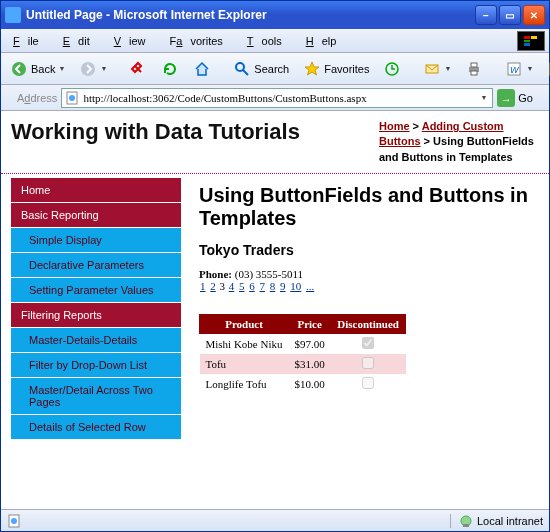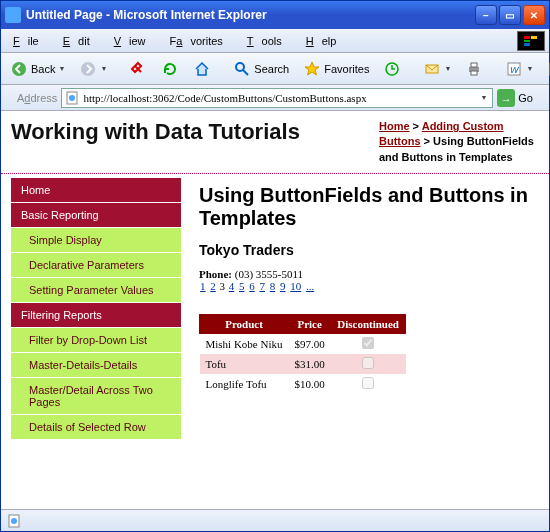--- a/index.html
+++ b/index.html
@@ -45,21 +45,21 @@
 .page-header h1 { font-family: "Trebuchet MS", Arial; font-size: 22px; font-weight: bold; color: #111; flex: 1; }
 .bcrumb { width: 160px; font-size: 11px; font-weight: bold; line-height: 1.4; }
 .bcrumb a { color: #8b0000; text-decoration: underline; }
 .bcrumb .cur { color: #000; }
 .hr-dots { border: none; border-top: 1px dotted #c06; margin: 4px 0; }
 
 .body-row { display: flex; padding: 0 0 0 10px; }
 .sidebar { width: 170px; }
 .navitem { padding: 6px 10px; border-bottom: 1px solid #fff; cursor: pointer; font-size: 11px; }
 .navhead { color: #fff; background: #a01030; font-weight: normal; }
-.navsub { background: #bef264; color: #5a0015; }
+.navsub { background: #0ea5e9; color: #5a0015; }
 .navsub { padding-left: 18px; }
 
 .main { flex: 1; padding: 6px 10px 0 18px; }
 .main h2 { font-family: "Trebuchet MS", Arial; font-size: 20px; font-weight: bold; margin-bottom: 12px; }
 .main h3 { font-family: "Trebuchet MS", Arial; font-size: 14px; font-weight: bold; margin-bottom: 10px; }
 .phone-line { font-size: 11px; font-family: Liberation Serif, serif; }
 .phone-line b { font-weight: bold; }
 .pager { font-size: 11px; margin-bottom: 22px; font-family: Verdana; }
 .pager a { color: #003399; text-decoration: underline; margin: 0 1px; }
 .pager .sel { color: #000; text-decoration: none; }
@@ -246,22 +246,22 @@
       <div class="sidebar">
         <div class="navitem navhead">Home</div>
         <div class="navitem navhead">Basic Reporting</div>
         <div id="nav-basic">
             <div class="navitem navsub">Simple Display</div>
             <div class="navitem navsub">Declarative Parameters</div>
             <div class="navitem navsub">Setting Parameter Values</div>
           </div>
         <div class="navitem navhead">Filtering Reports</div>
         <div id="nav-filter">
+            <div class="navitem navsub">Master-Details-Details</div>
             <div class="navitem navsub">Filter by Drop-Down List</div>
-            <div class="navitem navsub">Master-Details-Details</div>
             <div class="navitem navsub">Master/Detail Across Two Pages</div>
             <div class="navitem navsub">Details of Selected Row</div>
           </div>
       </div>
       <div class="main">
         <h2>Using ButtonFields and Buttons in Templates</h2>
         <h3>Tokyo Traders</h3>
         <div class="phone-line">
           <b>Phone:</b>
           <span>(03) 3555-5011</span>
@@ -296,15 +296,22 @@
       </div>
     </div>
   </div>
 
   <div class="statusbar">
     <svg class="zoneicn" viewBox="0 0 14 14">
         <rect x="2" y="1" width="10" height="12" fill="#fff" stroke="#888"></rect>
         <circle cx="7" cy="7" r="3" fill="#4da6ff"></circle>
       </svg>
     <div class="spacer"></div>
+    <div class="zone">
+      <svg class="zoneicn" viewBox="0 0 14 14">
+          <circle cx="7" cy="7" r="5" fill="#8fd68f" stroke="#5a5"></circle>
+          <rect x="4" y="10" width="6" height="3" fill="#888"></rect>
+        </svg>
+      <span>Local intranet</span>
+    </div>
   </div>
 
 </div>
 
 </body></html>

